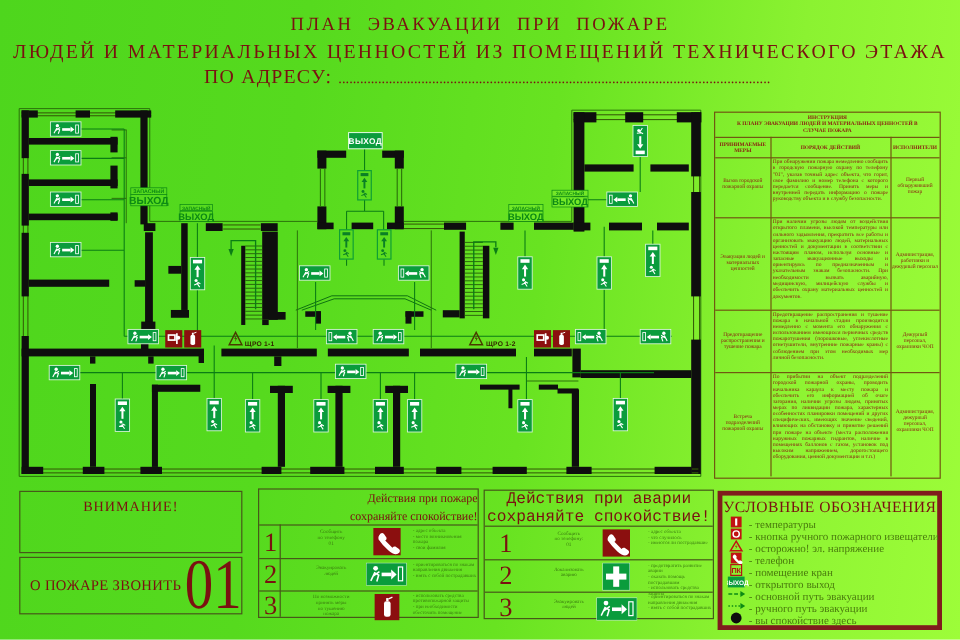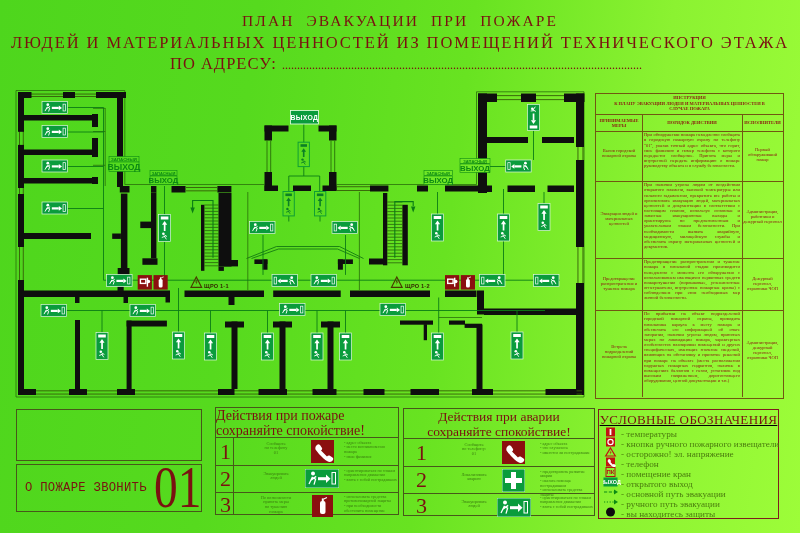--- a/index.html
+++ b/index.html
@@ -464,29 +464,30 @@
     <div class="abs" style="left:46px;top:0;width:100px;height:87px;border-right:1px solid #715812;">
         <div style="transform:scale(0.5);transform-origin:0 0;width:192px;padding:2px 4px 0;text-align:justify;font-size:9.2px;line-height:10.3px;">По прибытии на объект подразделений городской пожарной охраны, проводить начальника караула к месту пожара и обеспечить его информацией об очаге загорания, наличии угрозы людям, принятых мерах по ликвидации пожара, характерных особенностях планировки помещений и других специфических, имеющих значение сведений, влияющих на обстановку и принятие решений при пожаре на объекте (места расположения наружных пожарных гидрантов, наличие в помещениях баллонов с газом, установок под высоким напряжением, дорогостоящего оборудования, ценной документации и т.п.)</div>
       </div>
     <div class="abs" style="left:146px;top:0;width:41px;height:87px;">
         <div style="transform:scale(0.5);transform-origin:0 0;width:78px;padding:60px 2px 0;text-align:center;font-size:9px;line-height:10px;">Администрация, дежурный персонал, охранники ЧОП</div>
       </div>
   </div>
 </div>
 
 <div class="abs" style="left:16px;top:409px;width:184px;height:50px;border:1px solid #47581a;color:#7a1111;text-align:center;">
+  <div style="font-size:11.8px;padding-top:5px;letter-spacing:0.8px;">ВНИМАНИЕ!</div>
 </div>
 
 <div class="abs" style="left:16px;top:464px;width:184px;height:46px;border:1px solid #47581a;color:#7a1111;">
-  <div class="abs" style="left:8px;top:16px;font-size:12.2px;letter-spacing:0.3px;white-space:nowrap;font-family:Liberation Mono, monospace;">О ПОЖАРЕ ЗВОНИТЬ</div>
+  <div class="abs" style="left:8px;top:16px;font-size:12.2px;letter-spacing:0.3px;white-space:nowrap;">О ПОЖАРЕ ЗВОНИТЬ</div>
   <div class="abs" style="left:137px;top:-8px;font-size:51px;transform:scale(0.93,1.16);transform-origin:0 18px;">01</div>
 </div>
 
 <div class="abs" style="left:215px;top:407px;width:182px;height:106px;border:1px solid #47581a;color:#7a1111;">
-  <div style="text-align:left;font-size:14px;line-height:14.5px;padding-top:1px;">Действия при пожаре<br>сохраняйте спокойствие!</div>
+  <div style="text-align:right;font-size:10px;line-height:14.5px;padding-top:1px;">Действия при пожаре<br>сохраняйте спокойствие!</div>
   <div class="abs" style="left:0;top:29px;width:182px;border-top:1px solid #47581a;"></div>
   <div class="abs" style="left:0;top:57px;width:182px;border-top:1px solid #47581a;"></div>
   <div class="abs" style="left:0;top:84px;width:182px;border-top:1px solid #47581a;"></div>
   <div class="abs" style="left:4px;top:31px;font-size:22px;">1</div>
   <div class="abs" style="left:4px;top:58px;font-size:22px;">2</div>
   <div class="abs" style="left:4px;top:84px;font-size:22px;">3</div>
   <div class="abs" style="left:17px;top:29px;height:77px;border-left:1px solid #47581a;"></div>
   <div class="abs" style="left:20px;top:33px;width:80px;color:#3a7d10;">
       <div style="transform:scale(0.5);transform-origin:0 0;width:160px;text-align:center;font-size:8.6px;line-height:9.3px;">Сообщить<br>по телефону<br>01</div>
     </div>
@@ -523,21 +524,21 @@
     </div>
   <div class="abs" style="left:128px;top:60px;width:54px;color:#3a7d10;">
       <div style="transform:scale(0.5);transform-origin:0 0;width:108px;font-size:8.4px;line-height:9.2px;">- ориентироваться по знакам направления движения<br>- взять с собой пострадавших</div>
     </div>
   <div class="abs" style="left:128px;top:86px;width:54px;color:#3a7d10;">
       <div style="transform:scale(0.5);transform-origin:0 0;width:108px;font-size:8.4px;line-height:9.2px;">- использовать средства противопожарной защиты<br>- при необходимости обесточить помещение</div>
     </div>
 </div>
 
 <div class="abs" style="left:403px;top:408px;width:190px;height:106px;border:1px solid #47581a;color:#7a1111;">
-  <div style="text-align:center;font-size:13.5px;line-height:14.5px;padding-top:1px;">Действия при аварии<br>сохраняйте спокойствие!</div>
+  <div style="text-align:center;font-size:13.5px;line-height:14.5px;padding-top:1px;font-family:Liberation Mono, monospace;">Действия при аварии<br>сохраняйте спокойствие!</div>
   <div class="abs" style="left:0;top:29px;width:190px;border-top:1px solid #47581a;"></div>
   <div class="abs" style="left:0;top:57px;width:190px;border-top:1px solid #47581a;"></div>
   <div class="abs" style="left:0;top:84px;width:190px;border-top:1px solid #47581a;"></div>
   <div class="abs" style="left:12px;top:31px;font-size:22px;">1</div>
   <div class="abs" style="left:12px;top:58px;font-size:22px;">2</div>
   <div class="abs" style="left:12px;top:84px;font-size:22px;">3</div>
   <div class="abs" style="left:30px;top:33px;width:80px;color:#3a7d10;">
       <div style="transform:scale(0.5);transform-origin:0 0;width:160px;text-align:center;font-size:8.6px;line-height:9.3px;">Сообщить<br>по телефону:<br>01</div>
     </div>
   <div class="abs" style="left:30px;top:63px;width:80px;color:#3a7d10;">
@@ -571,21 +572,21 @@
       <div style="transform:scale(0.5);transform-origin:0 0;width:108px;font-size:8.4px;line-height:9.2px;">- адрес объекта<br>- что случилось<br>- имеются ли пострадавшие</div>
     </div>
   <div class="abs" style="left:136px;top:60px;width:54px;color:#3a7d10;">
       <div style="transform:scale(0.5);transform-origin:0 0;width:108px;font-size:8.4px;line-height:9.2px;">- предотвратить развитие аварии<br>- оказать помощь пострадавшим<br>- использовать средства защиты</div>
     </div>
   <div class="abs" style="left:136px;top:86px;width:54px;color:#3a7d10;">
       <div style="transform:scale(0.5);transform-origin:0 0;width:108px;font-size:8.4px;line-height:9.2px;">- ориентироваться по знакам направления движения<br>- взять с собой пострадавших</div>
     </div>
 </div>
 
-<div class="abs" style="left:598px;top:409px;width:179px;height:108px;border:1px solid #7f1d1d;text-decoration:underline;">
+<div class="abs" style="left:598px;top:409px;width:179px;height:108px;border:4px solid #7f1d1d;">
   <div style="text-align:center;font-size:13px;letter-spacing:0.4px;color:#7a1111;padding-top:2px;white-space:nowrap;">УСЛОВНЫЕ ОБОЗНАЧЕНИЯ</div>
 
   <svg class="abs" style="left:4px;top:17px;" width="172" height="90">
     <g>
       <rect x="3" y="0.5" width="9" height="9" fill="#c11212"></rect>
         <rect x="6.6" y="2" width="1.8" height="6" fill="#fff"></rect>
       <rect x="3" y="10.5" width="9" height="9" fill="#c11212"></rect>
         <circle cx="7.5" cy="15" r="2.6" fill="none" stroke="#fff" stroke-width="1.2"></circle>
       <path d="M7.5,21 L12.3,29 L2.7,29 Z" fill="none" stroke="#c11212" stroke-width="1.2"></path>
         <path d="M7.7,23.5 L6.5,25.8 L7.6,25.7 L6.9,27.8 L8.6,25.2 L7.5,25.3 Z" fill="#c11212"></path>
@@ -605,15 +606,15 @@
 
   <div class="abs" style="left:22px;top:20px;color:#4a7c0e;font-size:9.2px;line-height:9.95px;white-space:nowrap;">
     <div>- температуры</div>
     <div>- кнопка ручного пожарного извещатели</div>
     <div>- осторожно! эл.  напряжение</div>
     <div>- телефон</div>
     <div>- помещение кран</div>
     <div>- открытого выход</div>
     <div>- основной путь эвакуации</div>
     <div>- ручного путь эвакуации</div>
-    <div>- вы находитесь защиты</div>
+    <div>- вы спокойствие здесь</div>
   </div>
 </div>
 
 </body></html>

